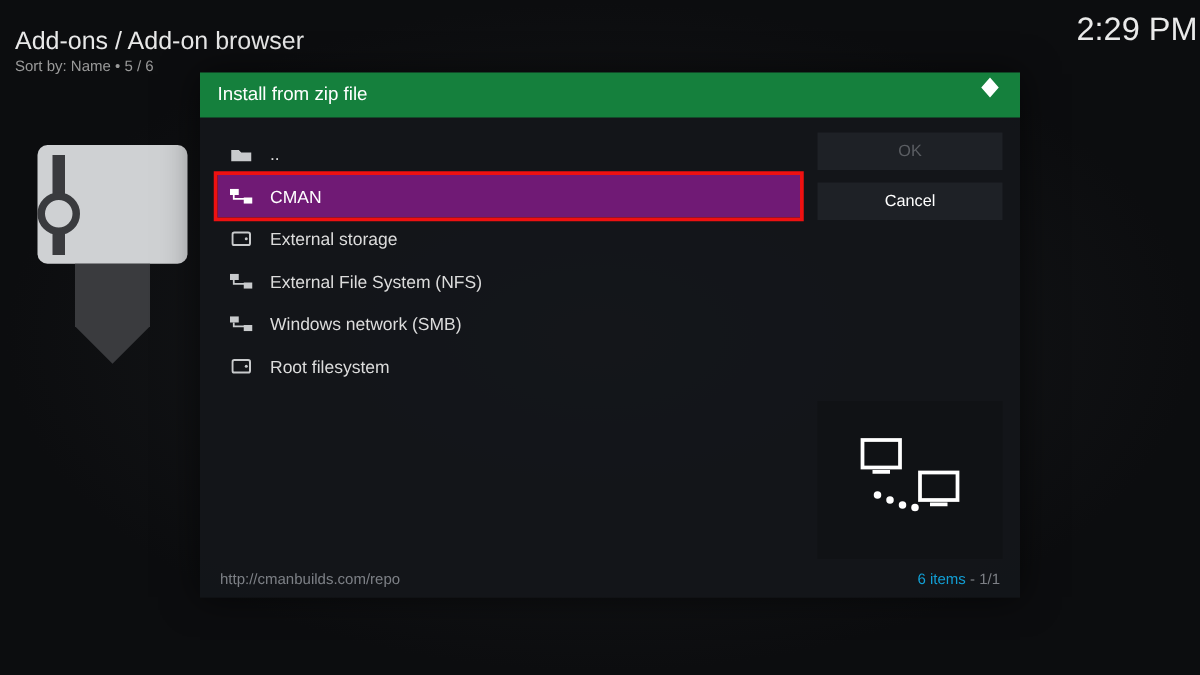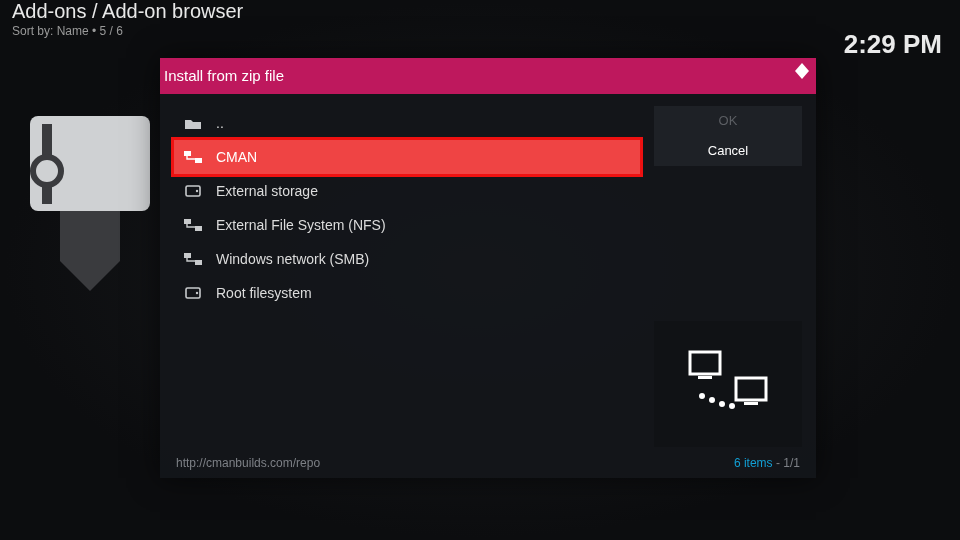--- a/index.html
+++ b/index.html
@@ -2,50 +2,50 @@
 <html><head>
 <meta charset="utf-8">
 <style>
   * { margin: 0; padding: 0; box-sizing: border-box; font-family: -apple-system, "Segoe UI", Arial, sans-serif; }
   body {
     width: 960px; height: 540px;
     background: radial-gradient(ellipse at center, #1a1c1f 0%, #0c0d0f 70%);
     color: #d8d8d8; position: relative; overflow: hidden;
   }
   .header-left {
-    position: absolute; top: 0; left: 12px;
+    position: absolute; top: 22px; left: 12px;
   }
   .breadcrumb { font-size: 20px; color: #e8e8e8; font-weight: 300; }
   .sortline { font-size: 12px; color: #9a9a9a; margin-top: 1px; }
   .clock {
-    position: absolute; top: 8px; right: 18px; font-size: 26px; color: #eaeaea; font-weight: 700; margin-top: 21px;
+    position: absolute; top: 8px; right: 2px; font-size: 26px; color: #eaeaea; font-weight: 400;
   }
   .zip-bg {
     position: absolute; top: 116px; left: 20px; width: 140px; height: 180px; z-index: 0;
   }
   .dialog {
     position: absolute; left: 160px; top: 58px; width: 656px; height: 420px;
     background: rgba(20,22,26,0.92);
     box-shadow: 0 0 28px rgba(0,0,0,0.6);
     display: flex; flex-direction: column;
   }
   .dlg-title {
-    background: #be185d; color: #fff; height: 36px; line-height: 36px;
-    padding: 0 4px; font-size: 15px; display: flex; justify-content: space-between; align-items: center;
+    background: #15803d; color: #fff; height: 36px; line-height: 36px;
+    padding: 0 14px; font-size: 15px; display: flex; justify-content: space-between; align-items: center;
   }
   .dlg-body { flex: 1; display: flex; padding: 12px 14px 4px 14px; gap: 14px; }
   .file-list { flex: 1; display: flex; flex-direction: column; }
   .row {
     display: flex; align-items: center; height: 34px; padding: 0 10px;
     font-size: 14px; color: #dcdcdc; gap: 14px;
   }
   .row .ico { width: 18px; height: 14px; flex-shrink: 0; display:flex; align-items:center; justify-content:center;}
-  .row.selected { background: #ef4444; color: #fff; }
+  .row.selected { background: #701a75; color: #fff; }
   .row.hl { outline: 3px solid #e11; outline-offset: 0; }
-  .side-col { width: 148px; display: flex; flex-direction: column; }
+  .side-col { width: 148px; display: flex; flex-direction: column; gap: 10px; }
   .btn {
     height: 30px; background: #1e2126; color: #ffffff; text-align: center;
     line-height: 30px; font-size: 13px;
   }
   .btn.disabled { color: #5b5e63; }
   .thumb {
     margin-top: auto; width: 148px; height: 126px; background: #101215;
     display:flex; align-items:center; justify-content:center;
   }
   .dlg-footer {

